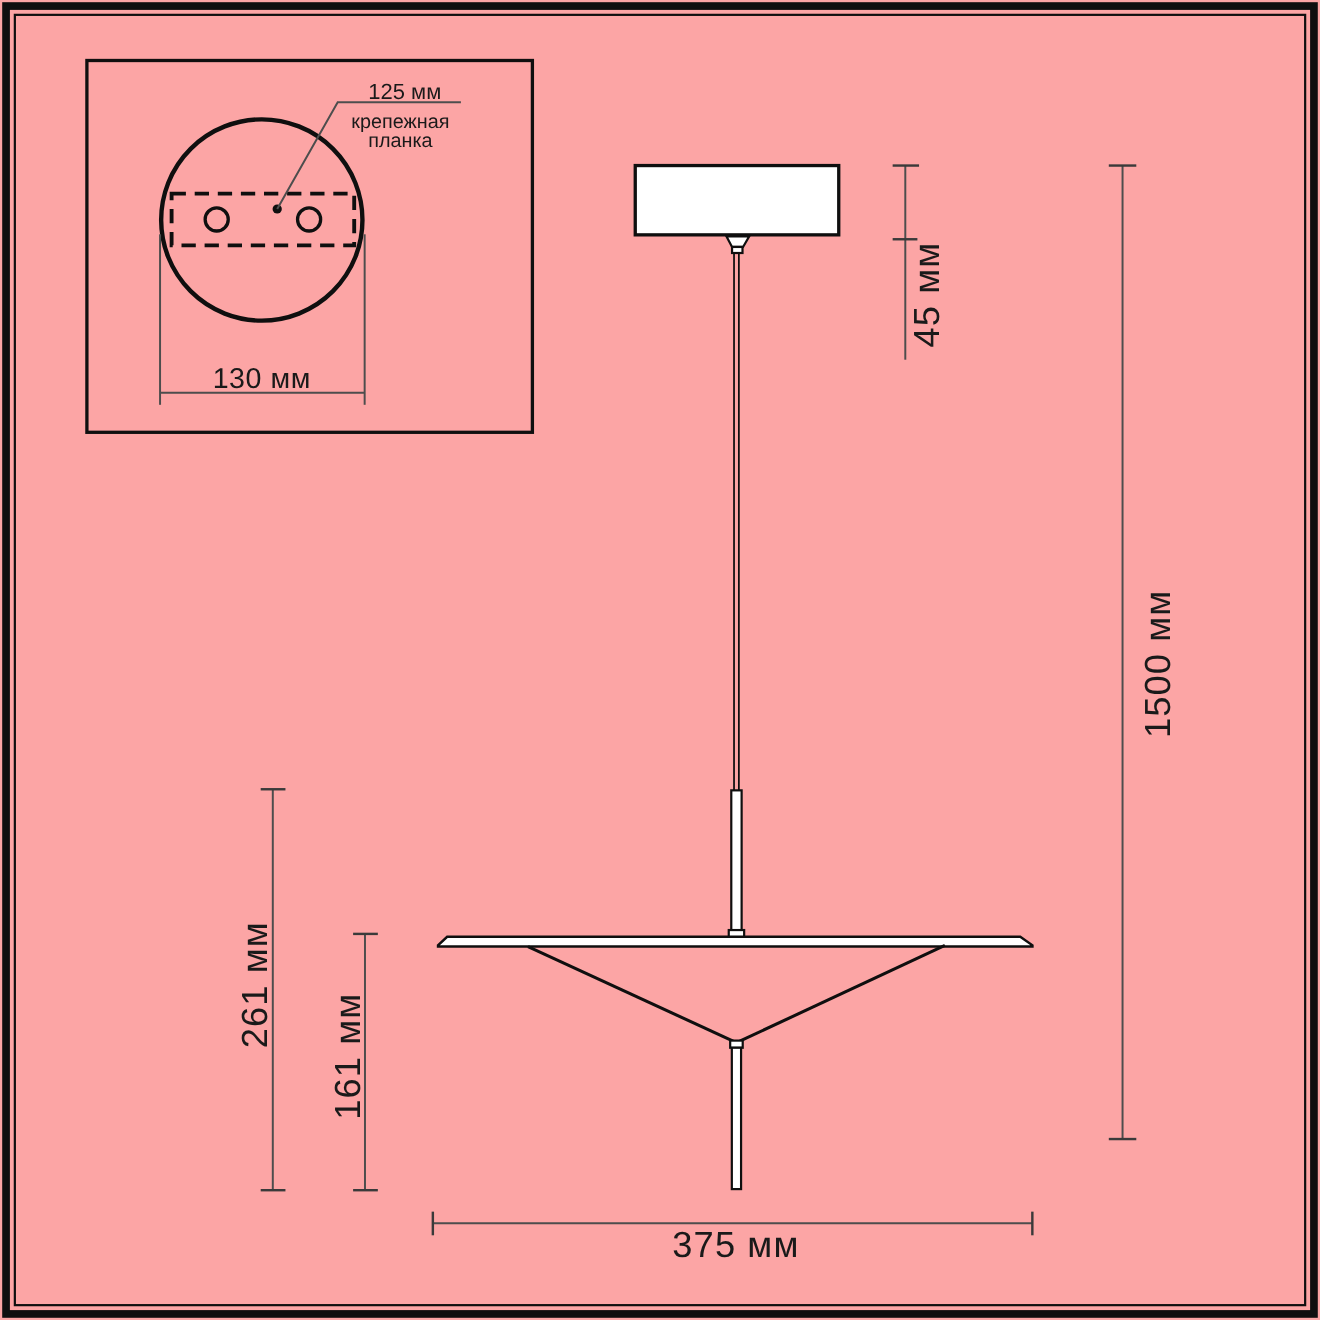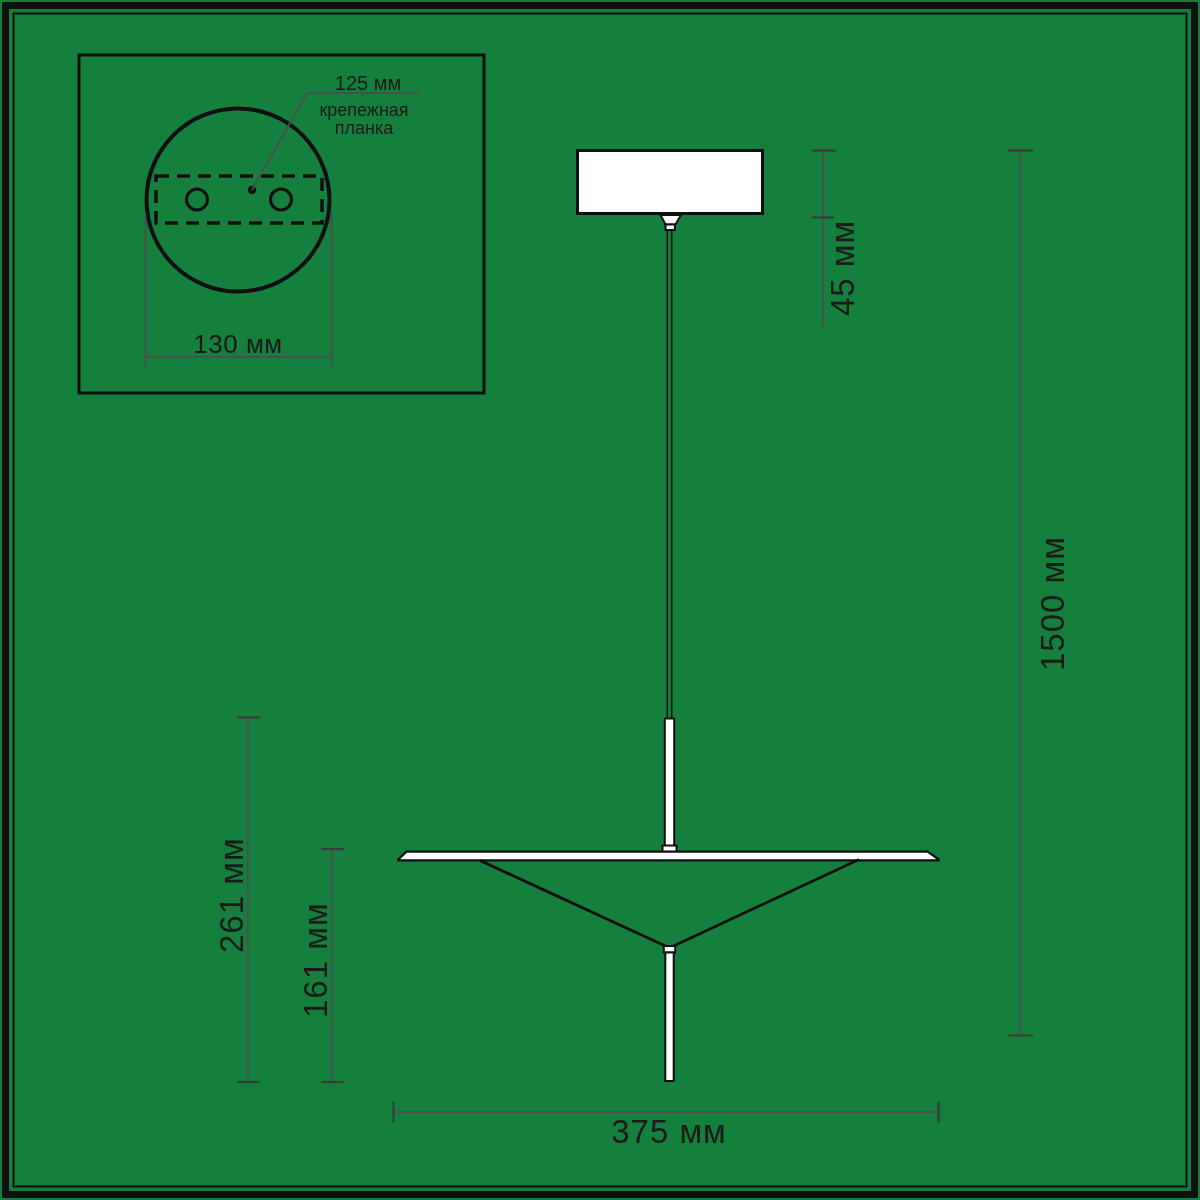--- a/index.html
+++ b/index.html
@@ -5,21 +5,21 @@
   html, body {
     margin: 0;
     padding: 0;
     background: #ffffff;
     font-family: "Liberation Sans", sans-serif;
   }
   .stage {
     position: relative;
     width: 1200px;
     height: 1200px;
-    background: #15803d;
+    background: #fca5a5;
     overflow: hidden;
   }
   svg { display: block; }
   .draw   { stroke: #0f0f0f; fill: none; }
   .drawf  { stroke: #0f0f0f; fill: #ffffff; }
   .dim    { stroke: #4d4d4d; fill: none; }
   .tick   { stroke: #3a3a3a; fill: none; }
   .lbl {
     fill: #1a1a1a;
     font-family: "Liberation Sans", sans-serif;

